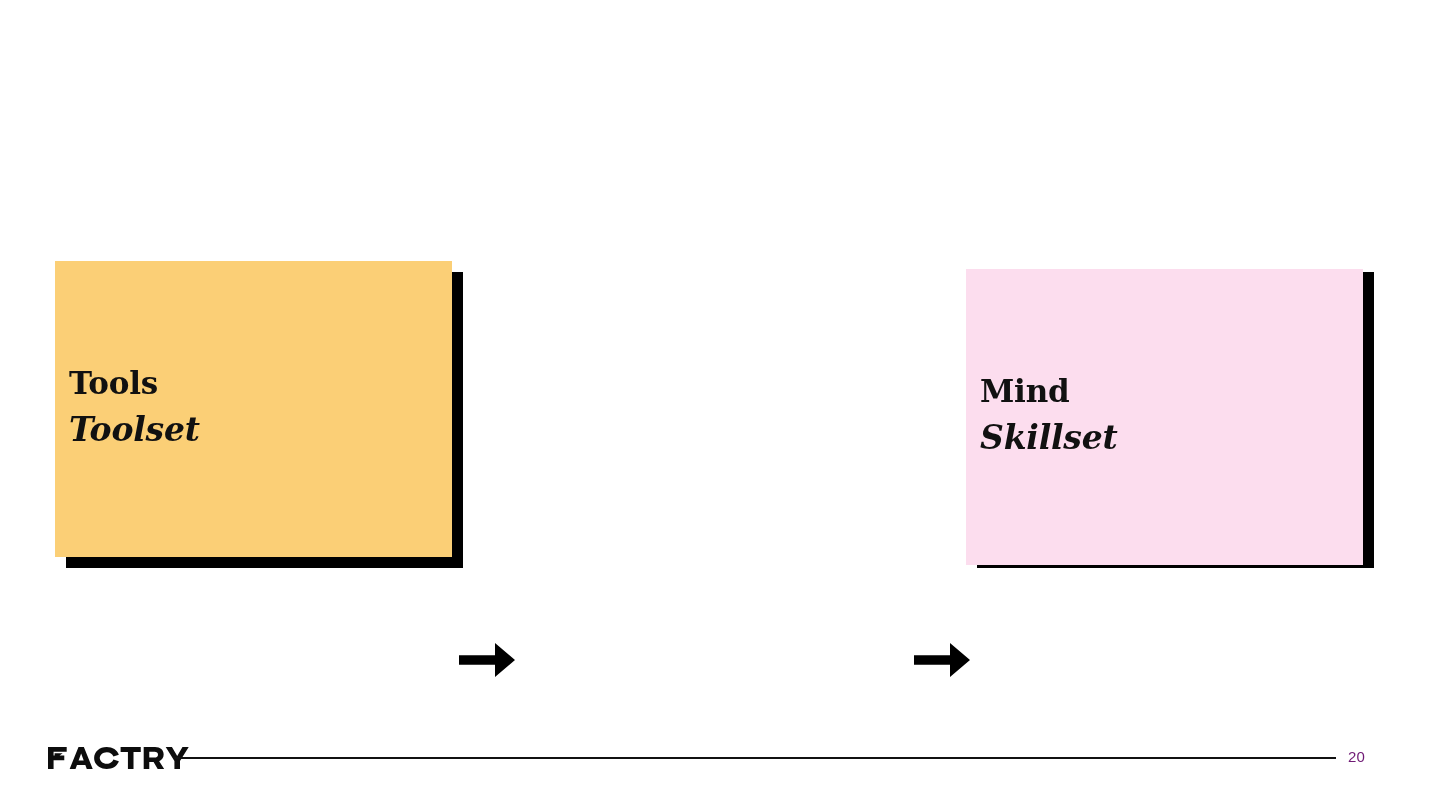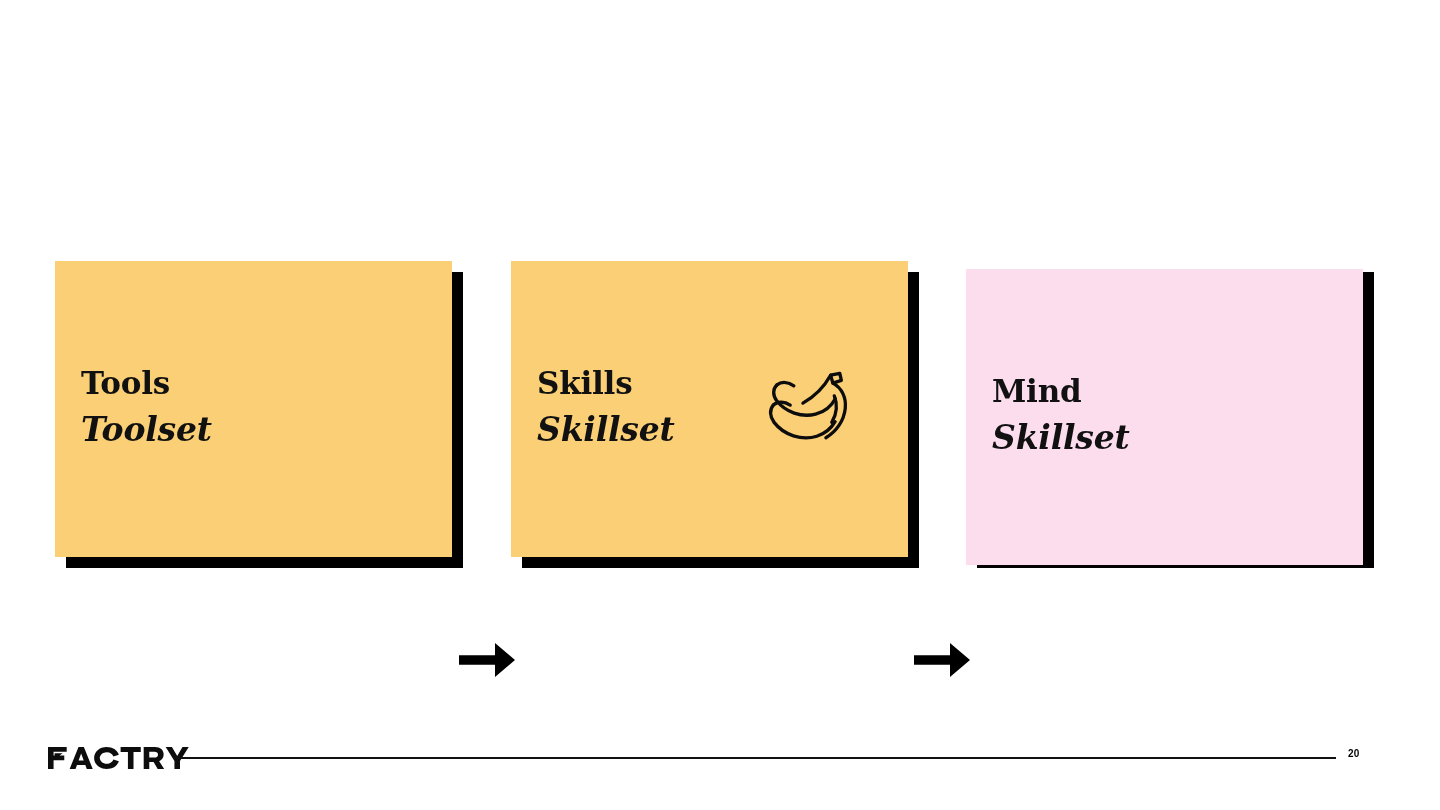--- a/index.html
+++ b/index.html
@@ -63,21 +63,21 @@
     display: flex;
     align-items: center;
   }
   .card-face.amber { background: #fbcf76; }
   .card-face.pink  { background: #fcddee; margin-top: 8px; }
 
   .card-body {
     display: flex;
     align-items: center;
     gap: 78px;
-    padding-left: 26px;
+    padding-left: 14px;
     margin-top: -4px;
   }
 
   .card-labels {
     display: flex;
     flex-direction: column;
     line-height: 1.0;
   }
 
   .label-primary {
@@ -148,23 +148,23 @@
     background: #111111;
   }
 
   .page-number {
     position: absolute;
     right: 48px;
     top: 28px;
     width: 44px;
     text-align: left;
     font-family: "Liberation Sans", sans-serif;
-    font-size: 10px;
-    font-weight: 700;
-    color: #000000;
+    font-size: 15px;
+    font-weight: 400;
+    color: #701a75;
     letter-spacing: 0.2px;
   }
 </style>
 </head>
 <body>
 
 <div class="slide">
 
   <div class="card-row">
 
@@ -173,53 +173,20 @@
       <div class="card-face amber">
         <div class="card-body">
           <div class="card-labels">
             <span class="label-primary">Tools</span>
             <span class="label-secondary">Toolset</span>
           </div>
         </div>
       </div>
     </div>
 
-    <div class="card-unit u2">
-      <div class="card-shadow"></div>
-      <div class="card-face amber">
-        <div class="card-body">
-          <div class="card-labels">
-            <span class="label-primary">Skills</span>
-            <span class="label-secondary">Skillset</span>
-          </div>
-          <span class="card-icon">
-            <svg viewBox="0 0 104 90" fill="none" xmlns="http://www.w3.org/2000/svg" stroke="#0d0d0d" stroke-width="3.4" stroke-linecap="round" stroke-linejoin="round">
-
-              <path d="M79.2 11.5 L88.6 9.6 L90.2 16.8 L81.6 19.6 Z"></path>
-
-              <path d="M81.6 19.6 C90.8 24.6 95.4 34.5 94.2 45.4
-                       C92.9 57.7 85.4 68.9 74.4 75.4"></path>
-              <path d="M79.2 11.5 C72.6 23.4 62.8 33.3 50.9 40.0"></path>
-
-              <path d="M83.0 32.6 C86.3 41.2 85.4 51.4 80.4 59.6"></path>
-
-              <path d="M24.3 21.4 C20.0 25.3 19.9 32.3 24.1 37.6
-                       C33.2 49.2 49.4 55.0 63.9 51.3
-                       C72.4 49.1 79.8 43.4 84.0 35.5"></path>
-              <path d="M24.3 21.4 C29.3 17.5 36.2 18.6 41.6 22.4"></path>
-
-              <path d="M20.6 42.0 C16.6 46.6 16.9 53.8 21.4 59.7
-                       C31.4 72.7 49.6 78.6 65.1 73.9
-                       C72.9 71.5 79.6 66.2 83.8 59.0"></path>
-              <path d="M20.6 42.0 C25.4 37.8 32.3 38.5 37.9 42.0"></path>
-            </svg>
-          </span>
-        </div>
-      </div>
-    </div>
 
     <div class="card-unit u3">
       <div class="card-shadow"></div>
       <div class="card-face pink">
         <div class="card-body">
           <div class="card-labels">
             <span class="label-primary">Mind</span>
             <span class="label-secondary">Skillset</span>
           </div>
         </div>

